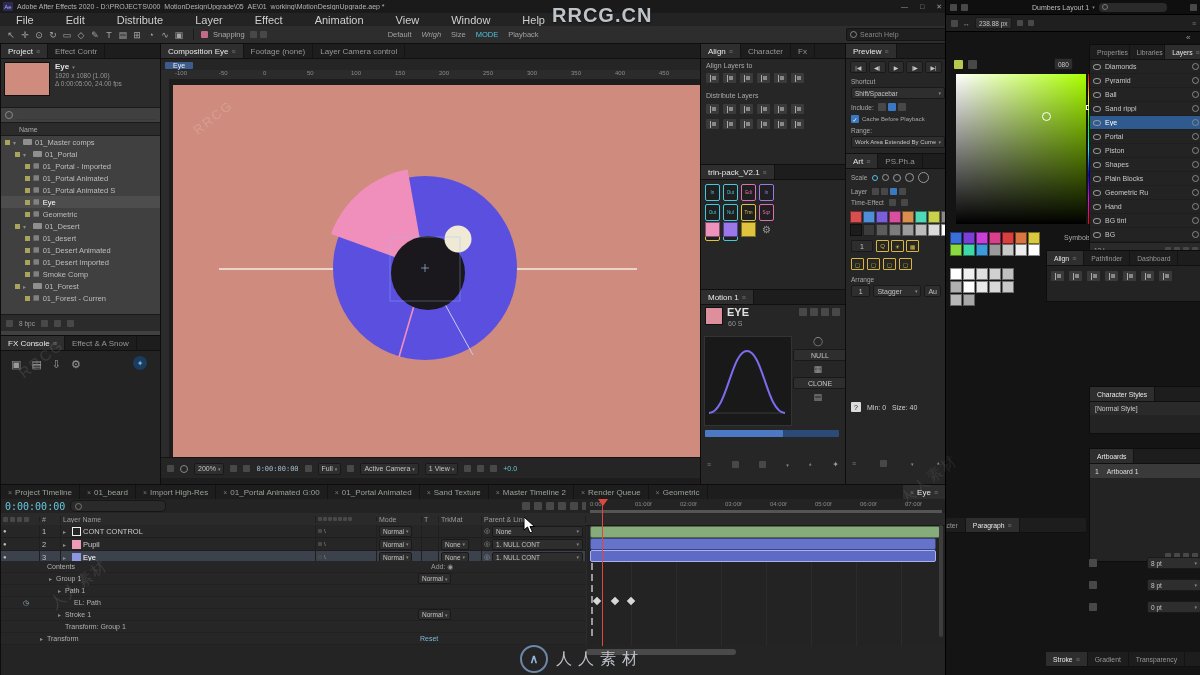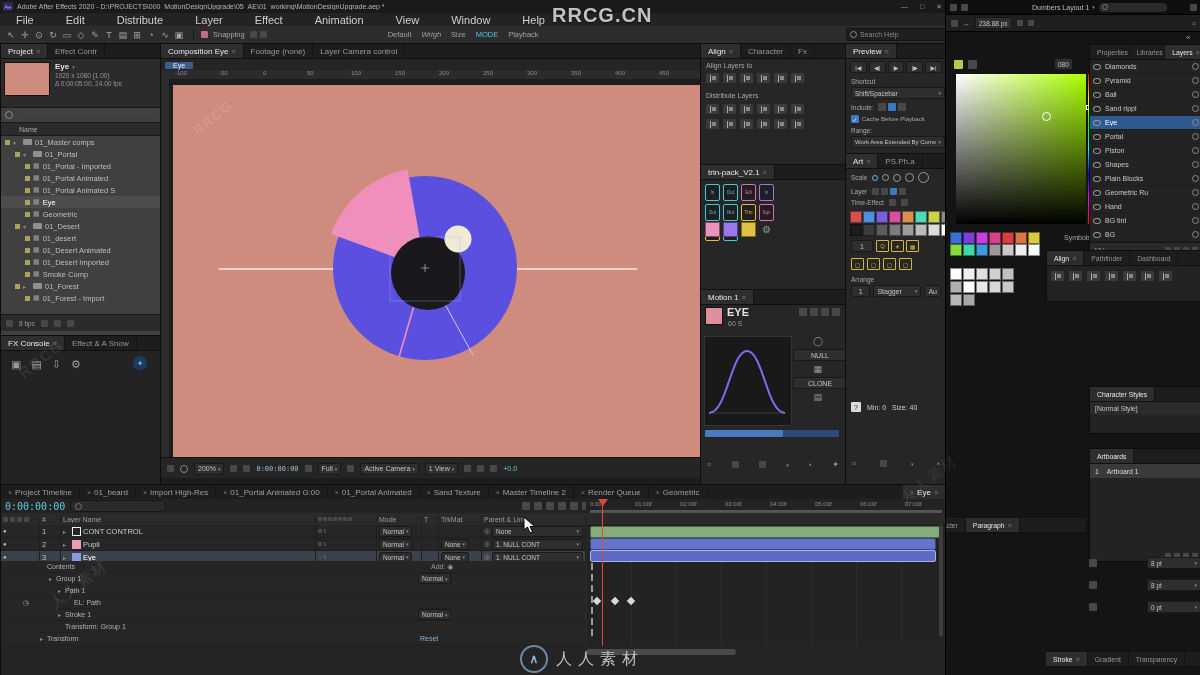--- a/index.html
+++ b/index.html
@@ -199,21 +199,21 @@
         </div>
         <div class="tree-row" style="padding-left: 14px;">
           <span class="tchip" style="background: rgb(169, 164, 90);"></span>
           <span class="tw">▸</span>
           <span class="folder-ic"></span>
           <span>01_Forest</span>
         </div>
         <div class="tree-row" style="padding-left: 24px;">
           <span class="tchip" style="background: rgb(169, 164, 90);"></span>
           <span class="comp-ic">▦</span>
-          <span>01_Forest - Import</span>
+          <span>01_Forest - Curren</span>
         </div>
       </div>
     <div class="f" style="height:16px;background:#2b2b2b;border-top:1px solid #1a1a1a;padding:0 5px;gap:6px">
       <span class="sq" style="width:7px;height:7px"></span>
       <span style="font-size:6.5px;color:#9a9a9a">8 bpc</span>
       <span class="sq" style="width:7px;height:7px"></span>
       <span class="sq" style="width:7px;height:7px"></span>
       <span class="sq" style="width:7px;height:7px"></span>
     </div>
   </div>

